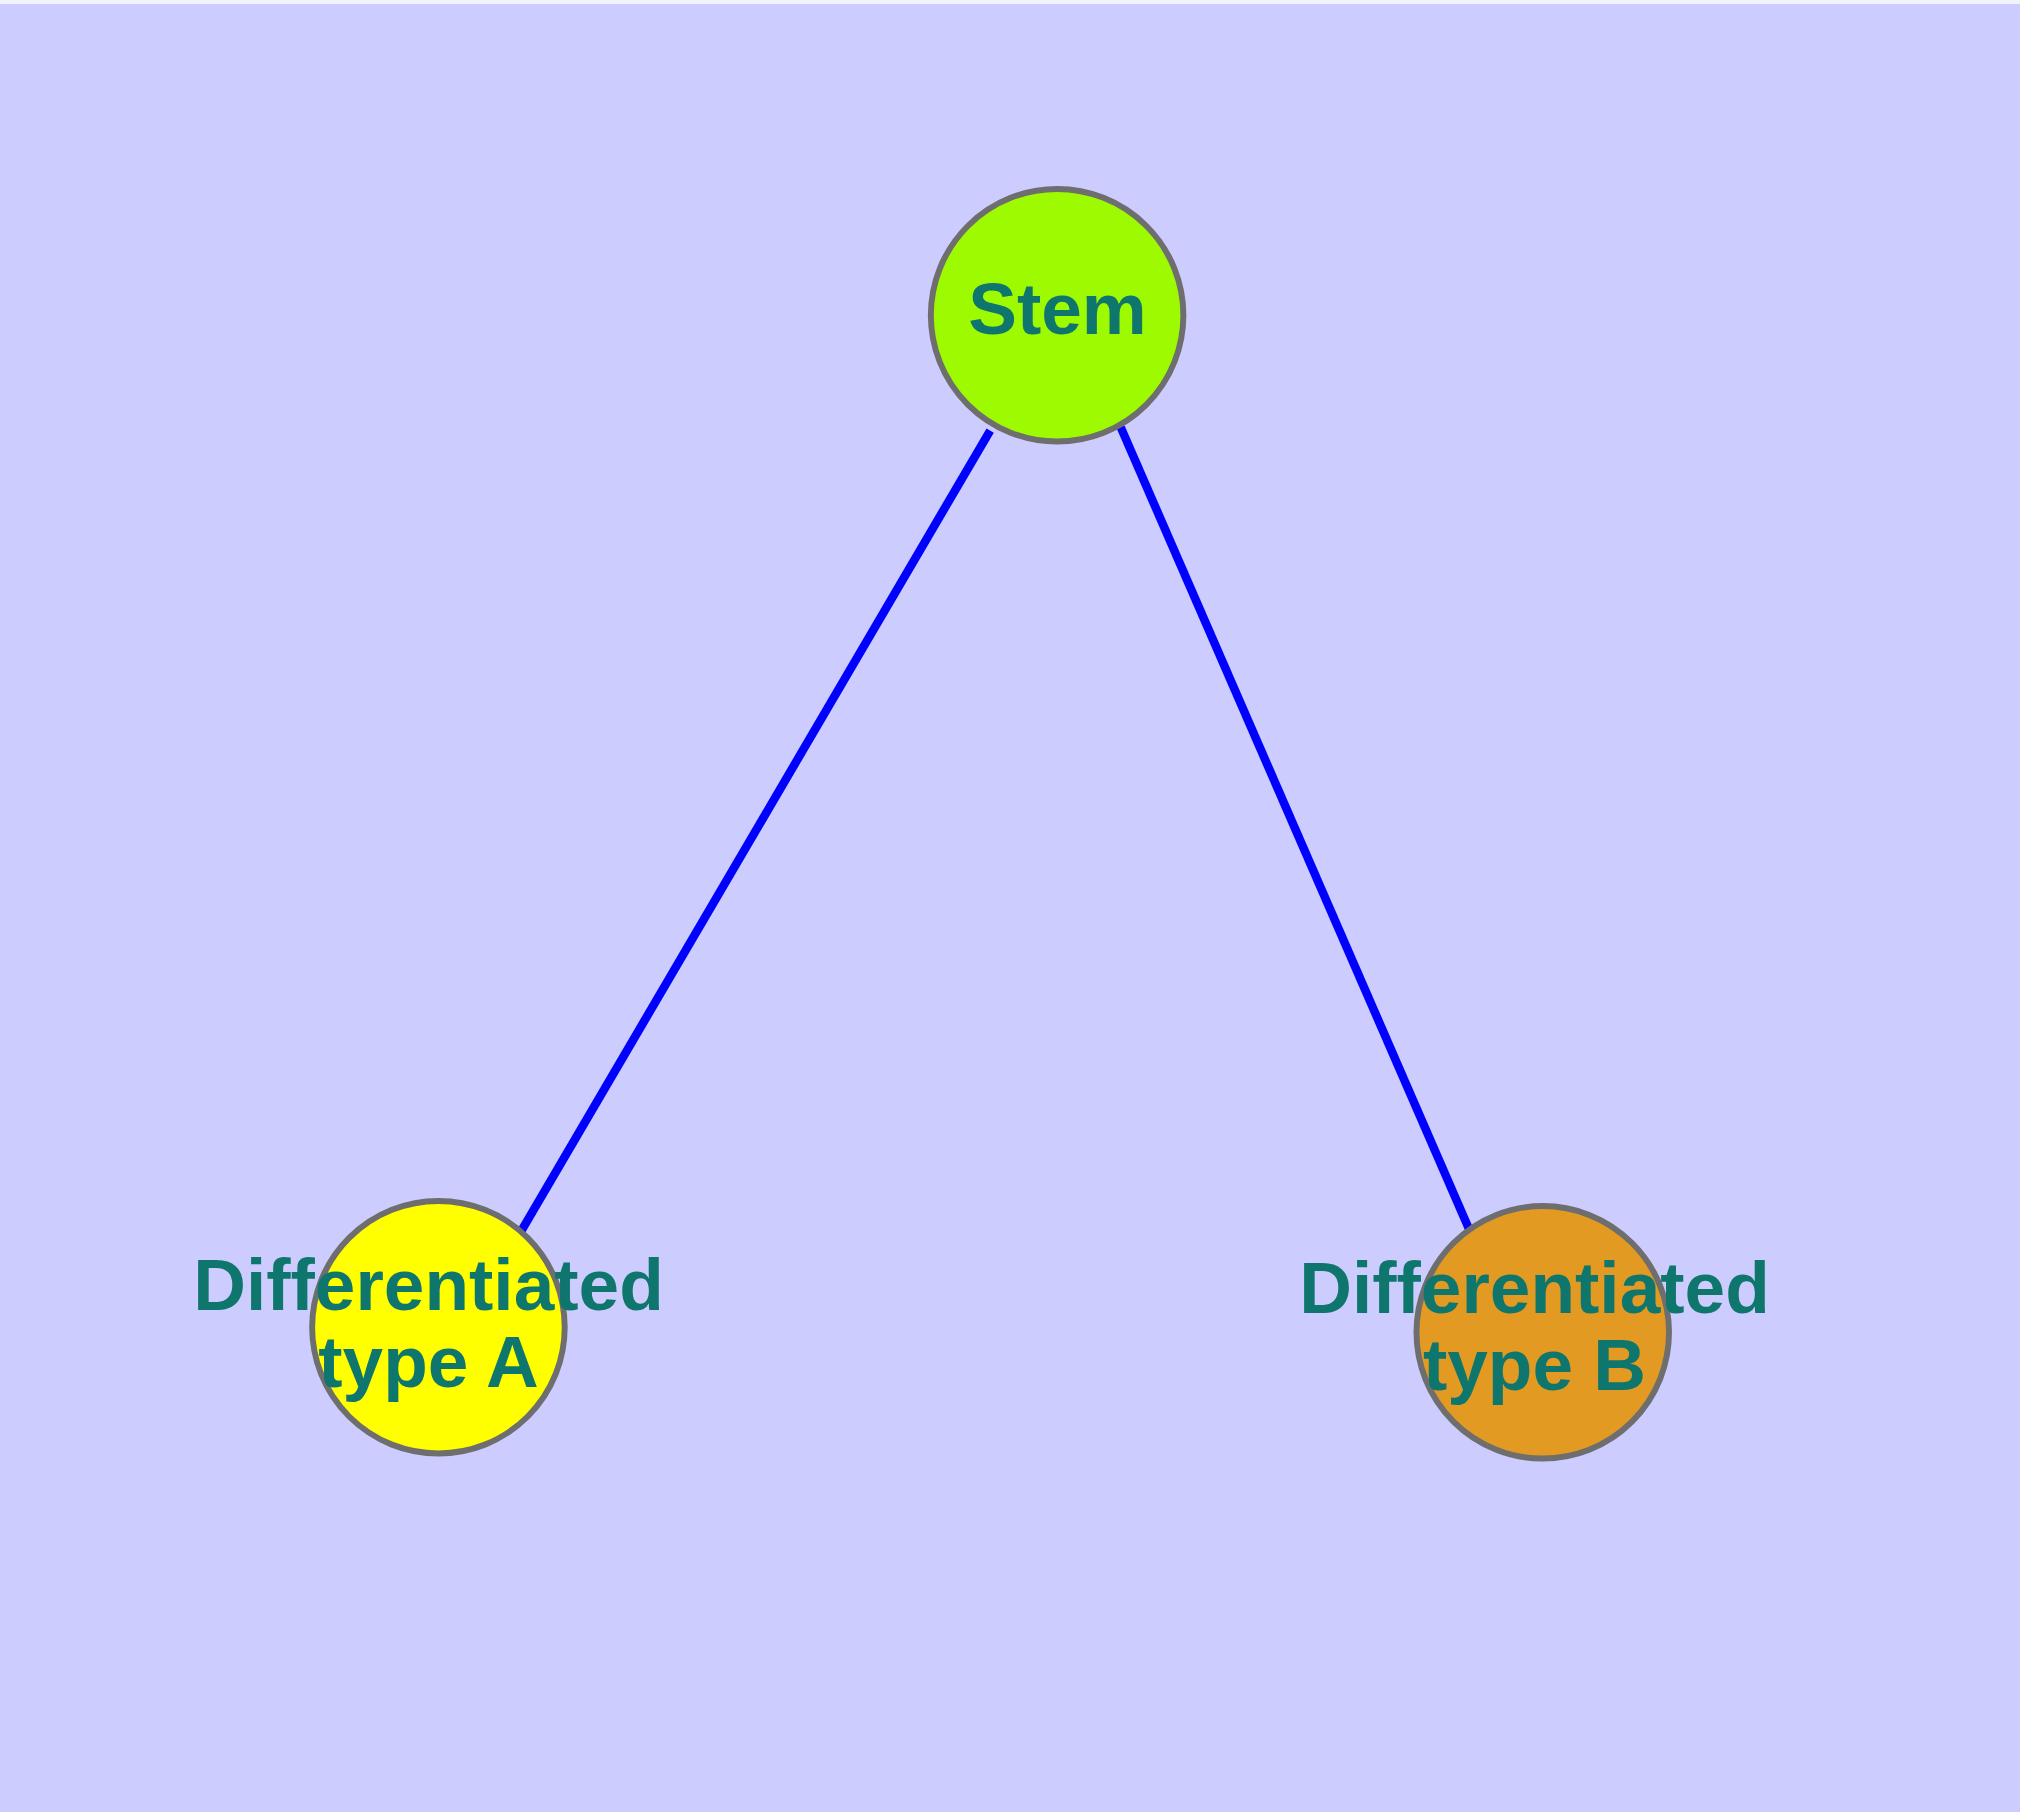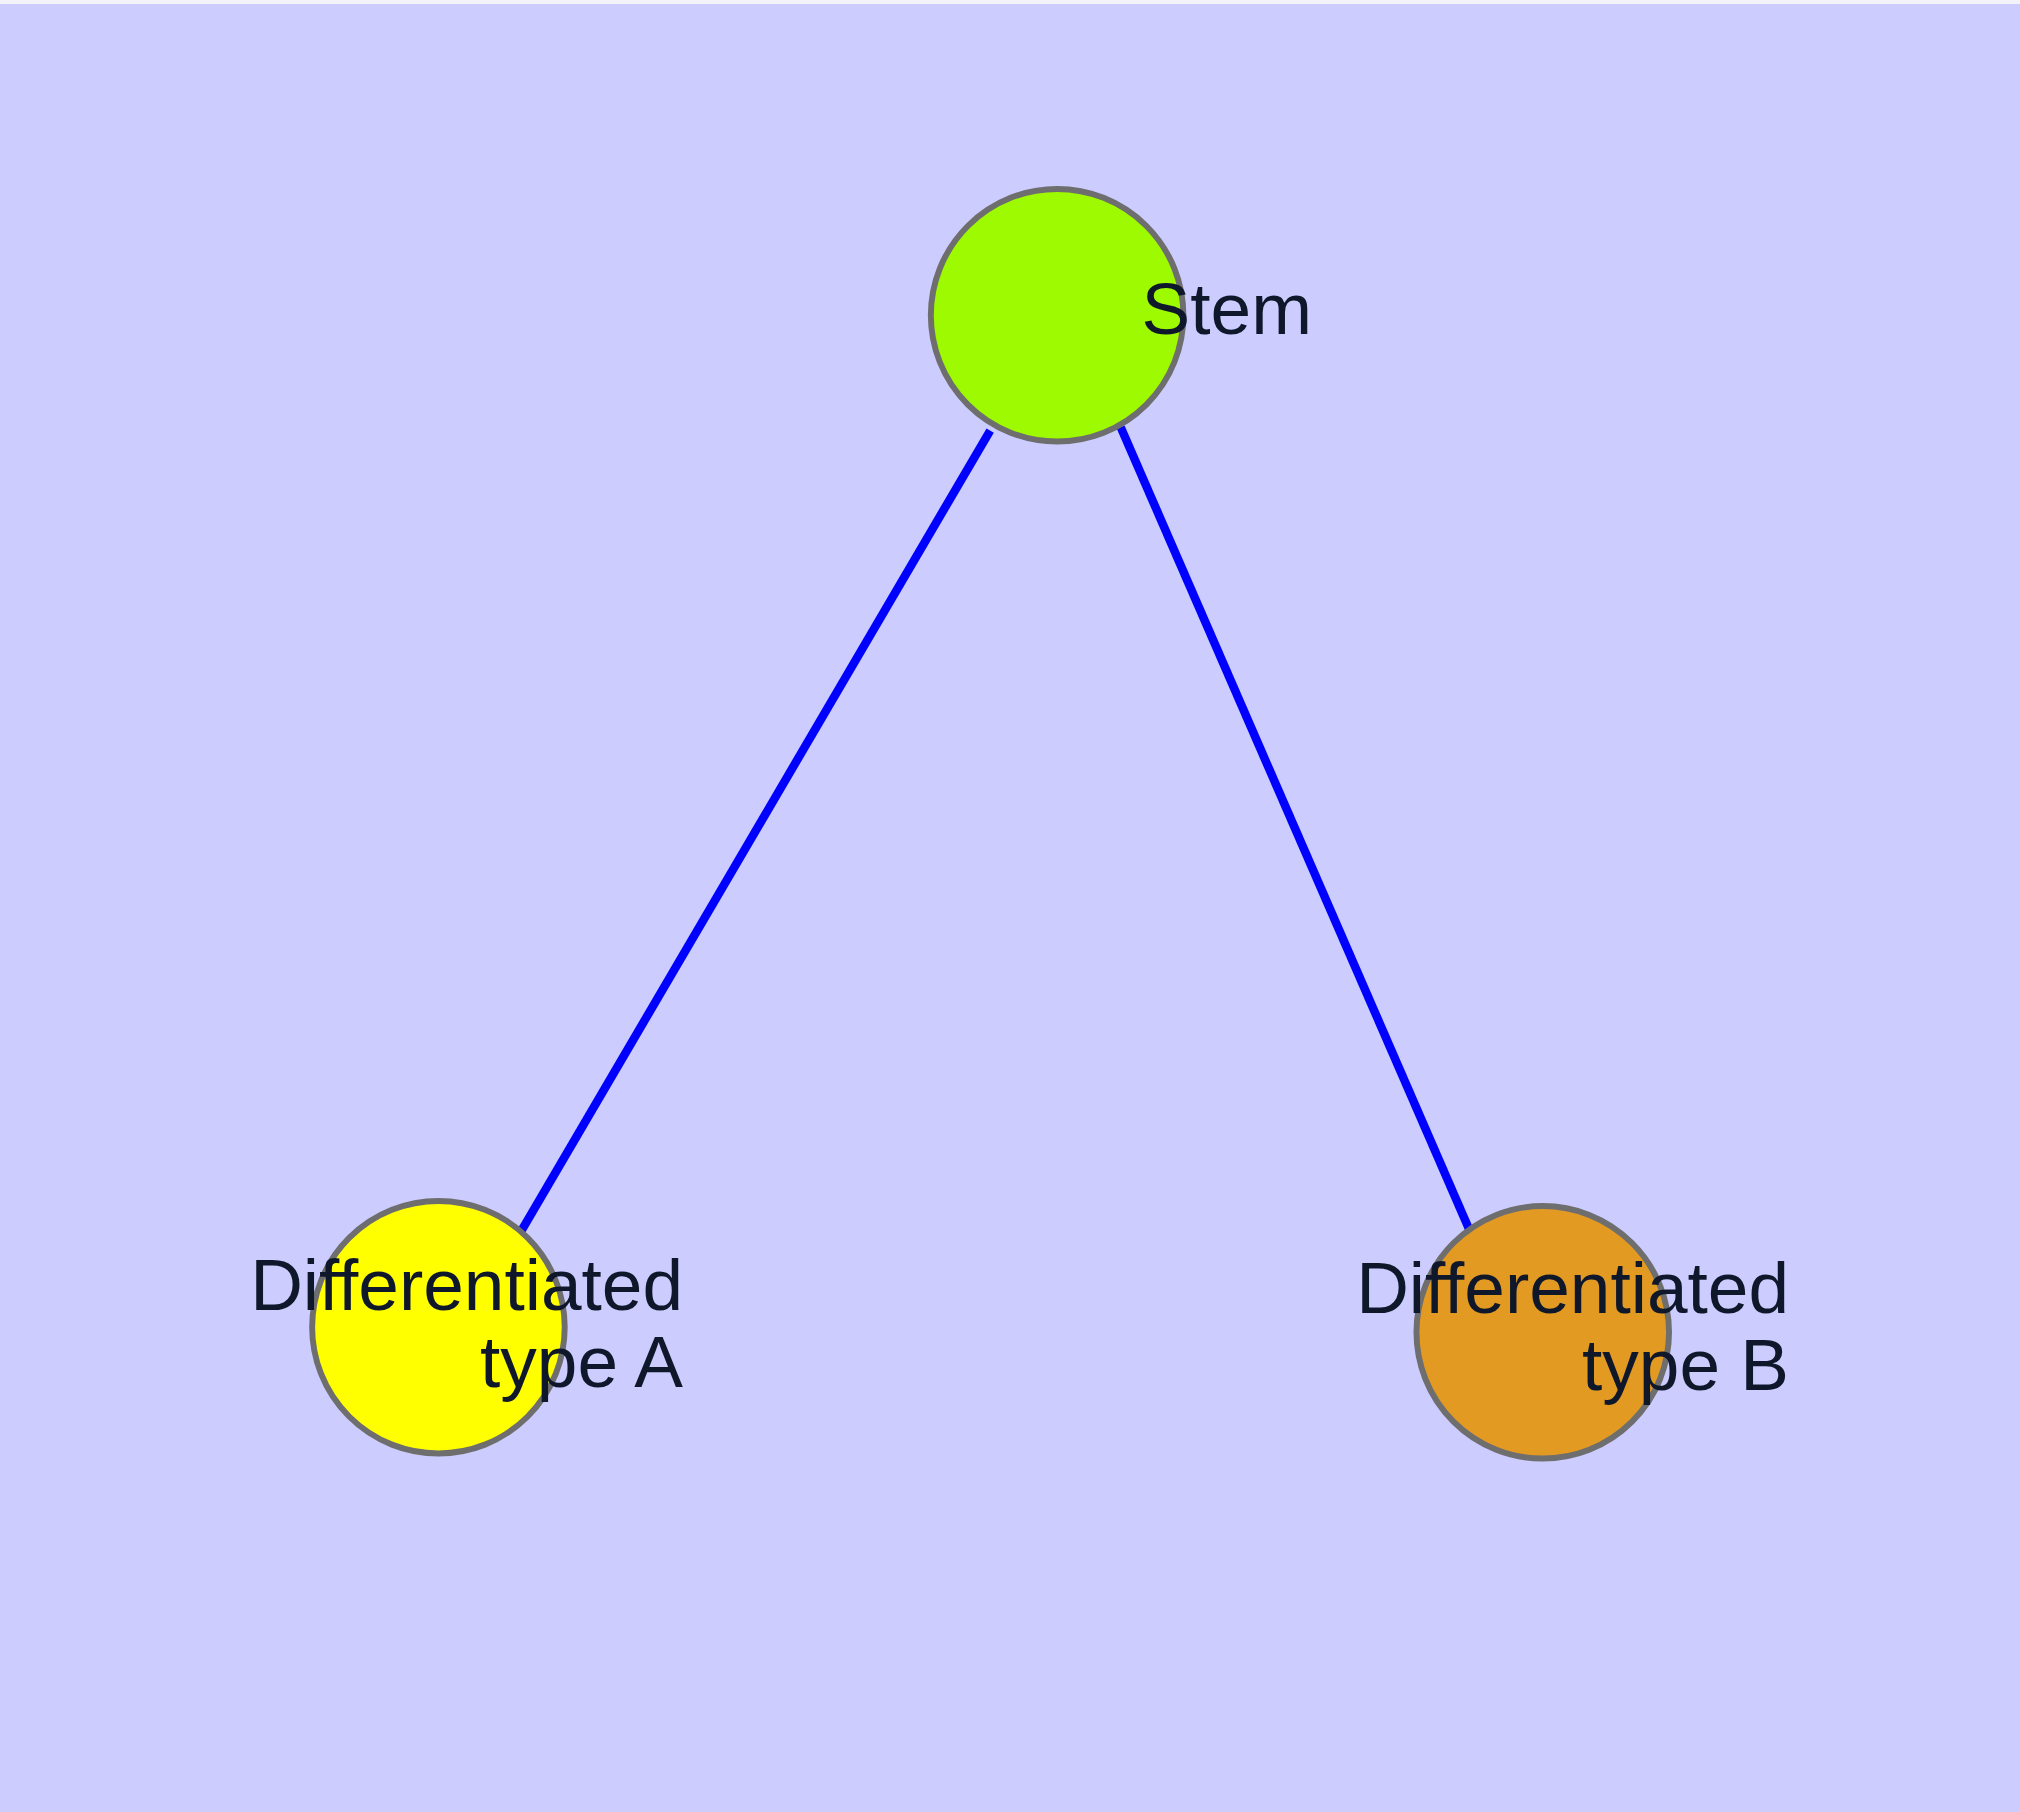--- a/index.html
+++ b/index.html
@@ -26,23 +26,23 @@
   }
   #graph-svg {
     position: absolute;
     left: 0;
     top: 0;
     width: 2021px;
     height: 1812px;
   }
   .node-label {
     position: absolute;
-    text-align: right;
-    color: #0f172a;
-    font-weight: normal;
+    text-align: center;
+    color: #0f766e;
+    font-weight: bold;
     line-height: 1.06;
     white-space: pre;
     pointer-events: none;
     -webkit-font-smoothing: antialiased;
   }
   .label-stem {
     font-size: 73px;
     left: 803px;
     top: 270px;
     width: 509px;

